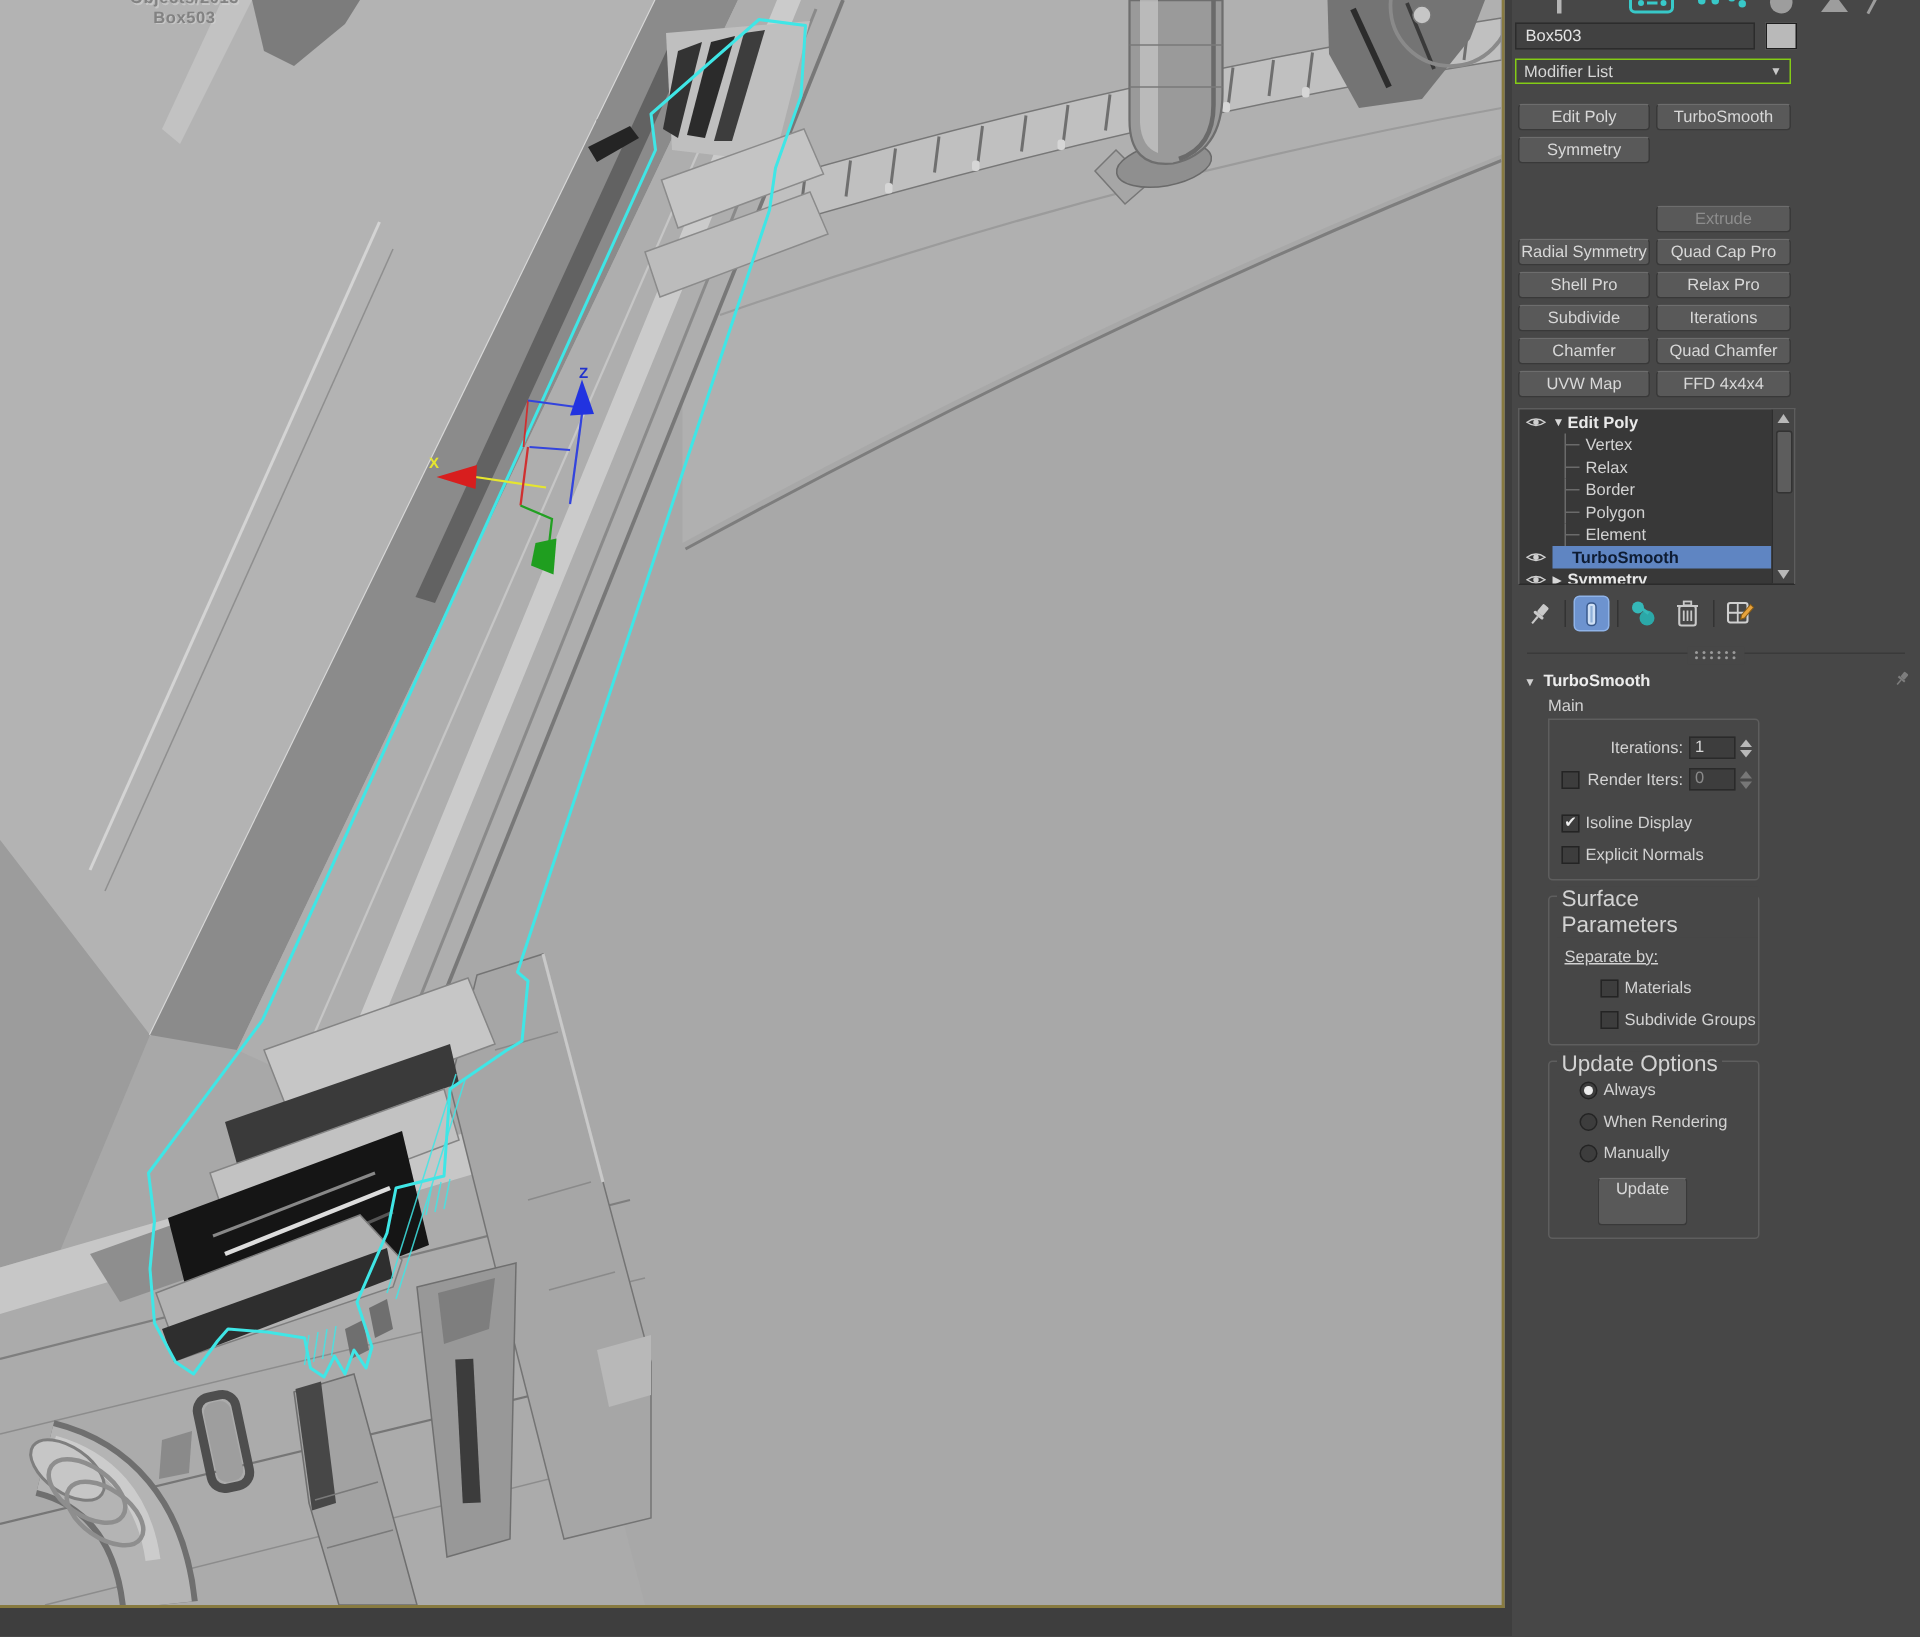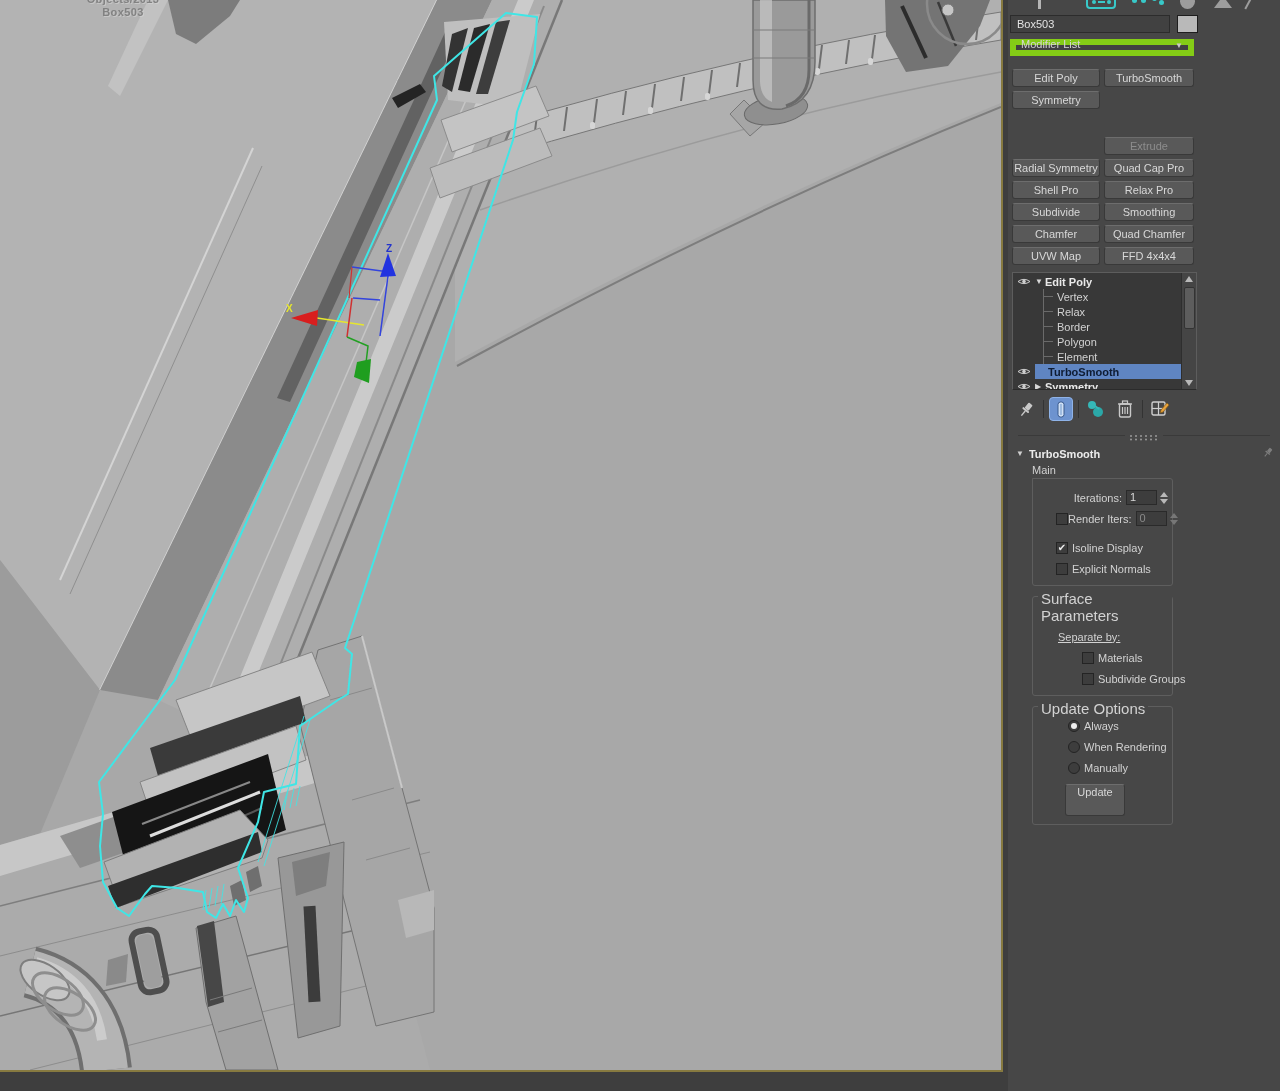--- a/index.html
+++ b/index.html
@@ -41,22 +41,22 @@
   .ti-sphere { left:172px; width:15px; height:15px; background:#9d9d9d; border-radius:50%; }
   .ti-cone { left:206px; width:0; height:0; border-left:9px solid transparent; border-right:9px solid transparent; border-bottom:12px solid #9d9d9d; top:-4px; }
   .ti-slash { left:240px; width:2px; height:16px; background:#9d9d9d; transform:rotate(28deg); }
   .name-row { display:flex; align-items:center; margin:4px 0 0 2px; }
   .name-field {
     width:160px; height:18px; background:#414141; border:1px solid #2c2c2c;
     color:#e3e3e3; font-size:11px; font-family:"Liberation Sans",sans-serif; padding:0 6px; outline:none;
   }
   .swatch { width:21px; height:18px; background:#b9b9b9; border:1px solid #1e1e1e; margin-left:7px; }
   .combo {
-    display:flex; align-items:flex-end; margin:6px 0 0 2px; width:184px; height:17px;
-    background:#414141; border:6px solid #84cc16; padding:0 5px; color:#d6d6d6; cursor:default;
+    display:flex; align-items:center; margin:6px 0 0 2px; width:184px; height:17px;
+    background:#414141; border:1px solid #84cc16; padding:0 5px; color:#d6d6d6; cursor:default;
   }
   .combo-arrow { margin-left:auto; font-size:8px; color:#c9c9c9; }
   
   .btn-grid {
     display:grid; grid-template-columns:88px 90px; gap:4px;
     margin:13px 0 0 4px;
   }
   .mbtn {
     height:18px; line-height:17px; text-align:center; color:#d8d8d8;
     background:#595959; border:1px solid #393939; border-top-color:#6d6d6d;
@@ -100,21 +100,21 @@
   .grip-sep .line { position:absolute; left:0; right:0; top:4px; border-top:1px solid #3a3a3a; }
   .grip-sep .dots { position:absolute; left:50%; top:0; transform:translateX(-50%); background:#474747; padding:0 4px; }
   
   .roll-head { display:flex; align-items:center; gap:5px; padding:8px 6px 2px 8px; }
   .roll-caret { font-size:8px; color:#cfcfcf; }
   .roll-title { font-weight:bold; font-size:11px; color:#ececec; }
   .roll-pin { margin-left:auto; opacity:.55; }
   .roll-sub { margin:2px 0 0 24px; color:#d2d2d2; }
   .group { position:relative; border:1px solid #5e5e5e; border-radius:3px; margin:10px 0 0 24px; width:141px; padding:8px 4px 6px 4px; }
   .group-label { position:absolute; top:-7px; left:5px; background:#474747; padding:0 3px; color:#d2d2d2; font-size:15px; }
-  .prow { display:flex; align-items:center; height:21px; color:#d2d2d2;margin-left:15px; }
+  .prow { display:flex; align-items:center; height:21px; color:#d2d2d2; }
   .prow .rlabel { flex:1; text-align:right; margin-right:4px; white-space:nowrap; }
   .prow .llabel { margin-left:4px; white-space:nowrap; }
   .valbox { width:31px; height:15px; background:#3d3d3d; border:1px solid #2a2a2a; color:#d8d8d8; padding:0 3px; line-height:13px; font-size:11px; flex:none; }
   .valbox.gray { color:#8a8a8a; }
   .spinner { display:flex; flex-direction:column; gap:2px; margin-left:3px; flex:none; }
   .sp-up { width:0; height:0; border-left:4px solid transparent; border-right:4px solid transparent; border-bottom:5px solid #b8b8b8; }
   .sp-dn { width:0; height:0; border-left:4px solid transparent; border-right:4px solid transparent; border-top:5px solid #b8b8b8; }
   .spinner.gray .sp-up { border-bottom-color:#777; } .spinner.gray .sp-dn { border-top-color:#777; }
   .cb { width:12px; height:12px; background:#3d3d3d; border:1px solid #242424; flex:none; display:flex; align-items:center; justify-content:center; font-size:10px; color:#eee; line-height:1; }
   .radio { width:12px; height:12px; border-radius:50%; background:#3d3d3d; border:1px solid #242424; flex:none; position:relative; }
@@ -331,21 +331,21 @@
     <div class="btn-grid">
       <div class="mbtn">Edit Poly</div>
       <div class="mbtn">TurboSmooth</div>
       <div class="mbtn">Symmetry</div>
       <div class="mbtn disabled">Extrude</div>
       <div class="mbtn">Radial Symmetry</div>
       <div class="mbtn">Quad Cap Pro</div>
       <div class="mbtn">Shell Pro</div>
       <div class="mbtn">Relax Pro</div>
       <div class="mbtn">Subdivide</div>
-      <div class="mbtn">Smoothing</div>
+      <div class="mbtn">Iterations</div>
       <div class="mbtn">Chamfer</div>
       <div class="mbtn">Quad Chamfer</div>
       <div class="mbtn">UVW Map</div>
       <div class="mbtn">FFD 4x4x4</div>
     </div>
 
     <div class="stack">
       <div class="stack-rows">
         <div class="srow bold">
           <span class="eyec">

